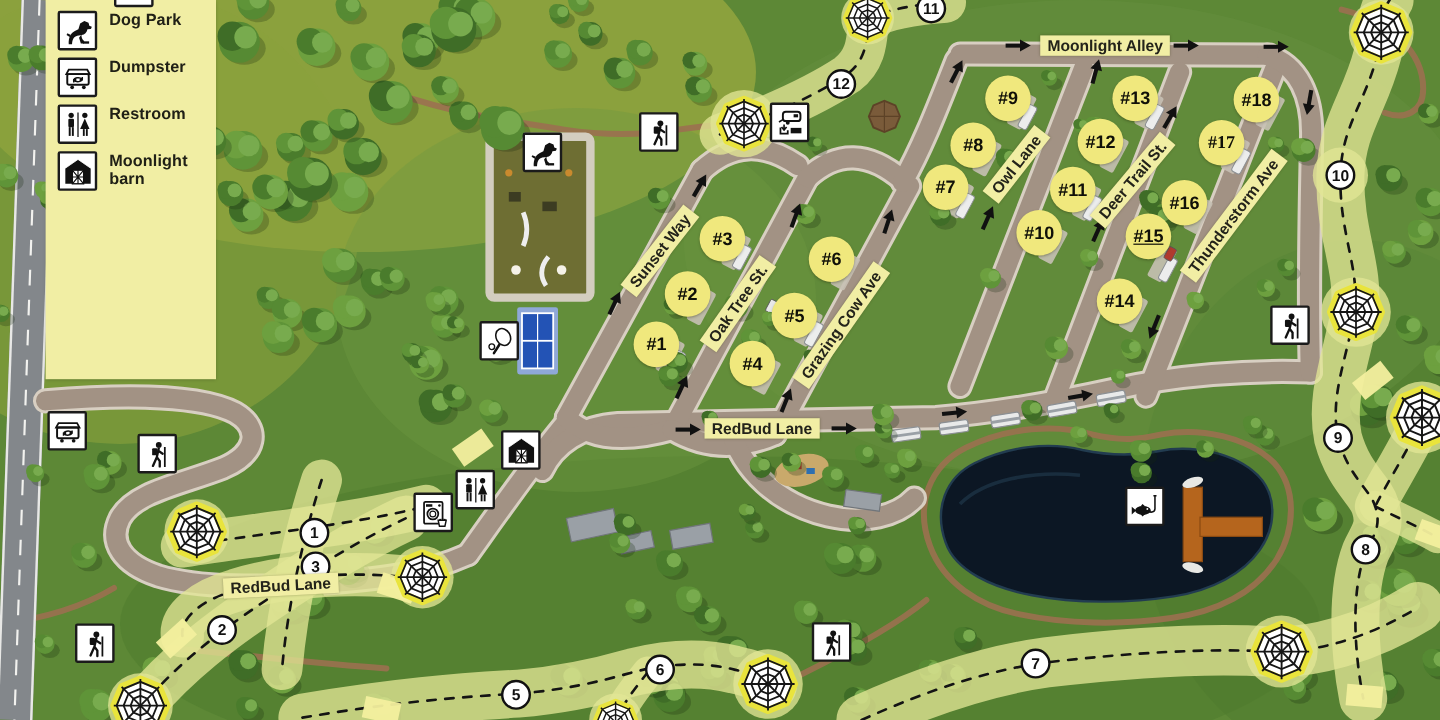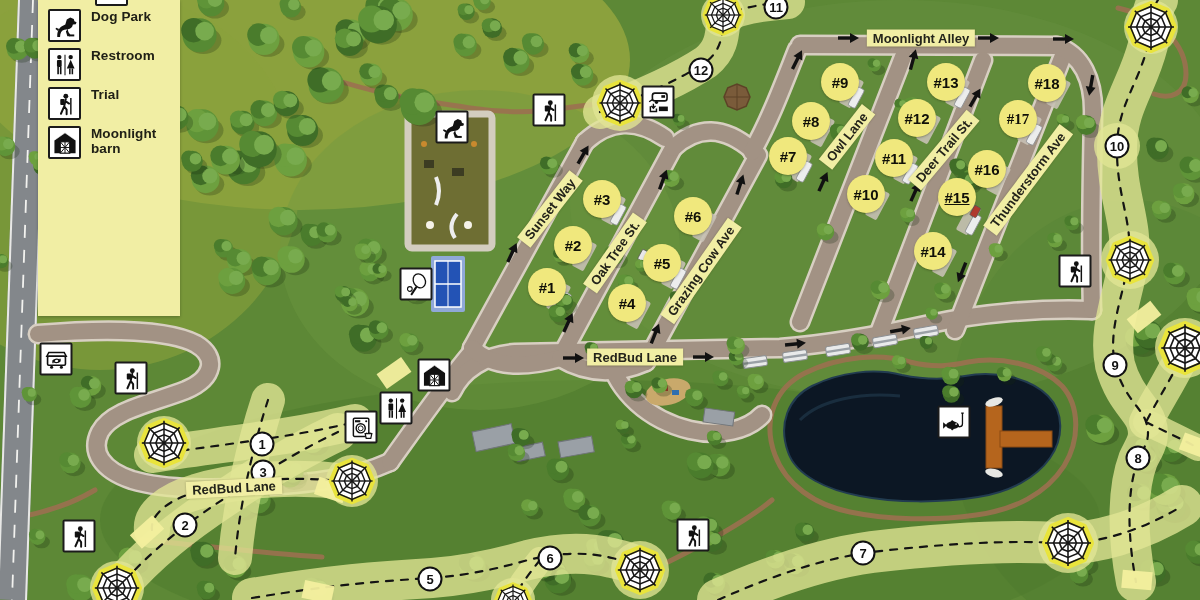--- a/index.html
+++ b/index.html
@@ -1266,32 +1266,32 @@
           <div class="icon-box">
             <svg>
               <use href="#sym-dog"></use>
             </svg>
           </div>
           <div class="legend-label">Dog Park</div>
         </div>
         <div class="legend-row">
           <div class="icon-box">
             <svg>
+              <use href="#sym-dumpster"></use>
+            </svg>
+          </div>
+          <div class="legend-label">Dumpster</div>
+        </div>
+        <div class="legend-row">
+          <div class="icon-box">
+            <svg>
               <use href="#sym-restroom"></use>
             </svg>
           </div>
           <div class="legend-label">Restroom</div>
-        </div>
-        <div class="legend-row">
-          <div class="icon-box">
-            <svg>
-              <use href="#sym-hiker"></use>
-            </svg>
-          </div>
-          <div class="legend-label">Trial</div>
         </div>
         <div class="legend-row">
           <div class="icon-box">
             <svg>
               <use href="#sym-barn"></use>
             </svg>
           </div>
           <div class="legend-label">Moonlight barn</div>
         </div>
       </div>

